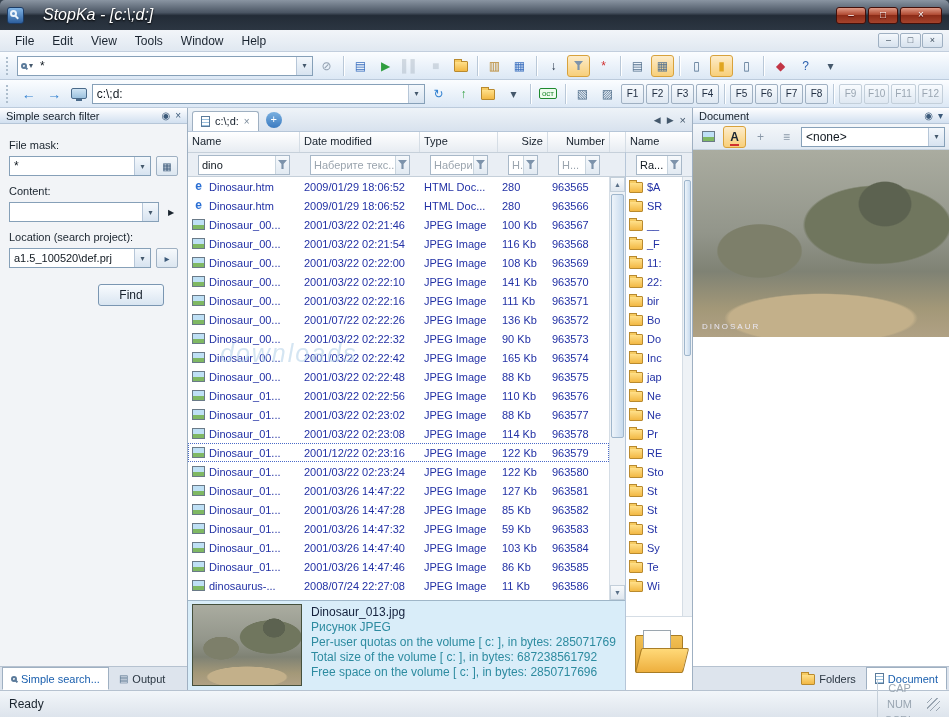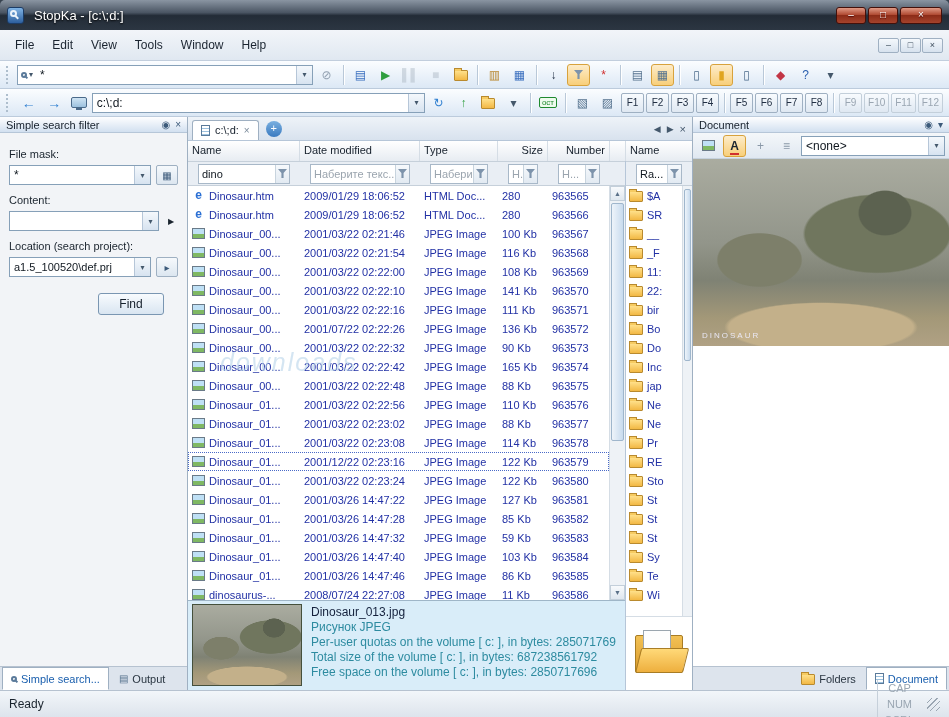--- a/index.html
+++ b/index.html
@@ -11,29 +11,29 @@
          box-shadow: inset 3px 0 0 #37424e, inset -3px 0 0 #37424e, inset 0 -3px 0 #37424e; }
 
   
   #titlebar { height:30px; display:flex; align-items:center; padding:0 7px; color:#fff;
     background:linear-gradient(180deg,#8a95a2 0%,#4a5563 42%,#232c37 52%,#2c3642 100%);
     border-radius:5px 5px 0 0; }
   .app-icon { width:17px; height:17px; border-radius:3px; position:relative; flex:none;
     background:linear-gradient(#7fb3e4,#2d5f9e); border:1px solid #1c3c66; }
   .mag { width:7px; height:7px; border:2px solid #eaf3fb; border-radius:50%; position:absolute; top:2px; left:2px; }
   .mag::after { content:""; position:absolute; width:5px; height:2px; background:#eaf3fb; transform:rotate(45deg); right:-4px; bottom:-3px; }
-  .title-text { margin-left:10px; font-size:13px; text-shadow:0 1px 2px #000; white-space:nowrap; }
+  .title-text { margin-left:19px; font-size:16px; text-shadow:0 1px 2px #000; white-space:nowrap;font-style:italic; }
   .win-controls { margin-left:auto; display:flex; gap:2px; }
   .win-btn { width:30px; height:17px; border-radius:3px; border:1px solid #43100a; color:#fff; font-size:10px;
     line-height:14px; text-align:center; text-shadow:0 1px 1px #400;
     background:linear-gradient(180deg,#e09a86 0%,#b04a32 45%,#8c2c18 50%,#a5432c 100%); }
   .win-btn.close { width:42px; }
 
   
-  #menubar { height:31px; background:linear-gradient(#f2f5f9,#e0e8f1); display:flex; align-items:center;
+  #menubar { height:22px; background:linear-gradient(#f2f5f9,#e0e8f1); display:flex; align-items:center;
     padding:0 6px; border-bottom:1px solid #c2cedd; }
   .menu-item { padding:2px 9px; color:#1a2430; }
   .mdi-controls { margin-left:auto; display:flex; gap:1px; }
   .mdi-btn { width:21px; height:15px; border:1px solid #9fb0c2; border-radius:2px; font-size:9px; text-align:center;
     line-height:12px; color:#3c4c5c; background:linear-gradient(#f4f8fc,#d7e2ee); }
 
   
   .toolbar { height:28px; background:linear-gradient(#fbfdff,#dce8f5); border-bottom:1px solid #bccbdc;
     display:flex; align-items:center; padding:0 4px; gap:2px; }
   .grip { width:5px; height:18px; border-left:2px dotted #aebecd; margin:0 4px 0 2px; }

